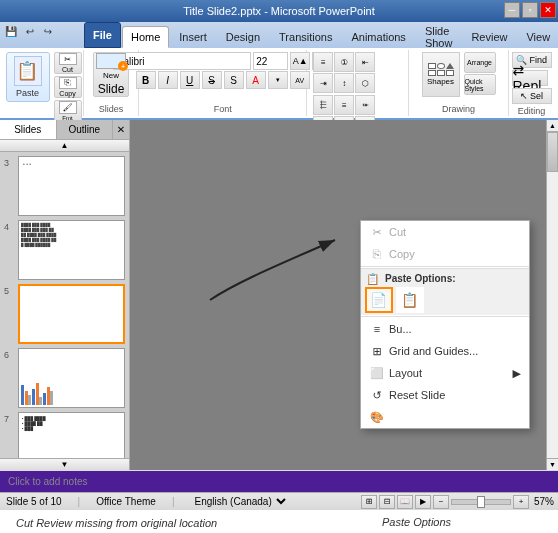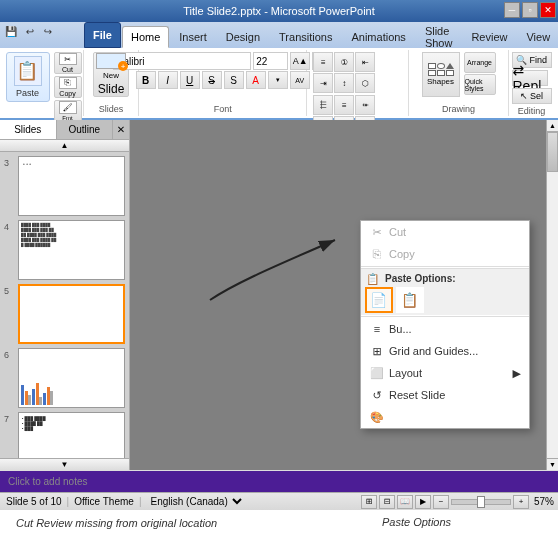--- a/index.html
+++ b/index.html
@@ -409,21 +409,21 @@
 
     
     .status-bar {
       height: 18px;
       background: linear-gradient(to bottom, #e8e8e8, #d8d8d8);
       border-top: 1px solid #aaa;
       display: flex; align-items: center;
       font-size: 10px;
     }
     .status-left {
-      padding: 0 6px; display: flex; gap: 5px; align-items: center;
+      padding: 0 6px; display: flex; gap: 16px; align-items: center;
     }
     .status-separator { color: #aaa; }
     .status-right {
       margin-left: auto; display: flex; align-items: center; gap: 2px; padding-right: 4px;
     }
     .status-btn {
       width: 16px; height: 14px;
       background: linear-gradient(to bottom, #f0f0f0, #d8d8d8);
       border: 1px solid #aaa;
       display: flex; align-items: center; justify-content: center;

